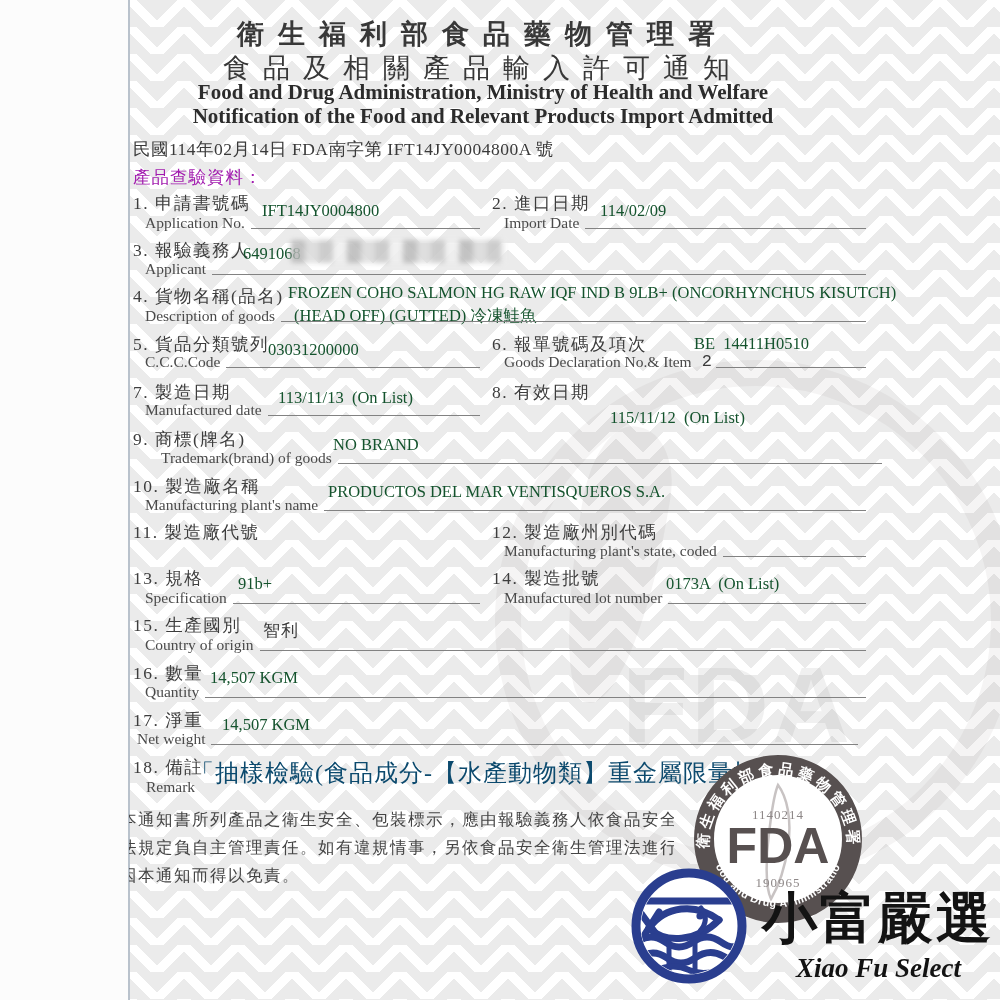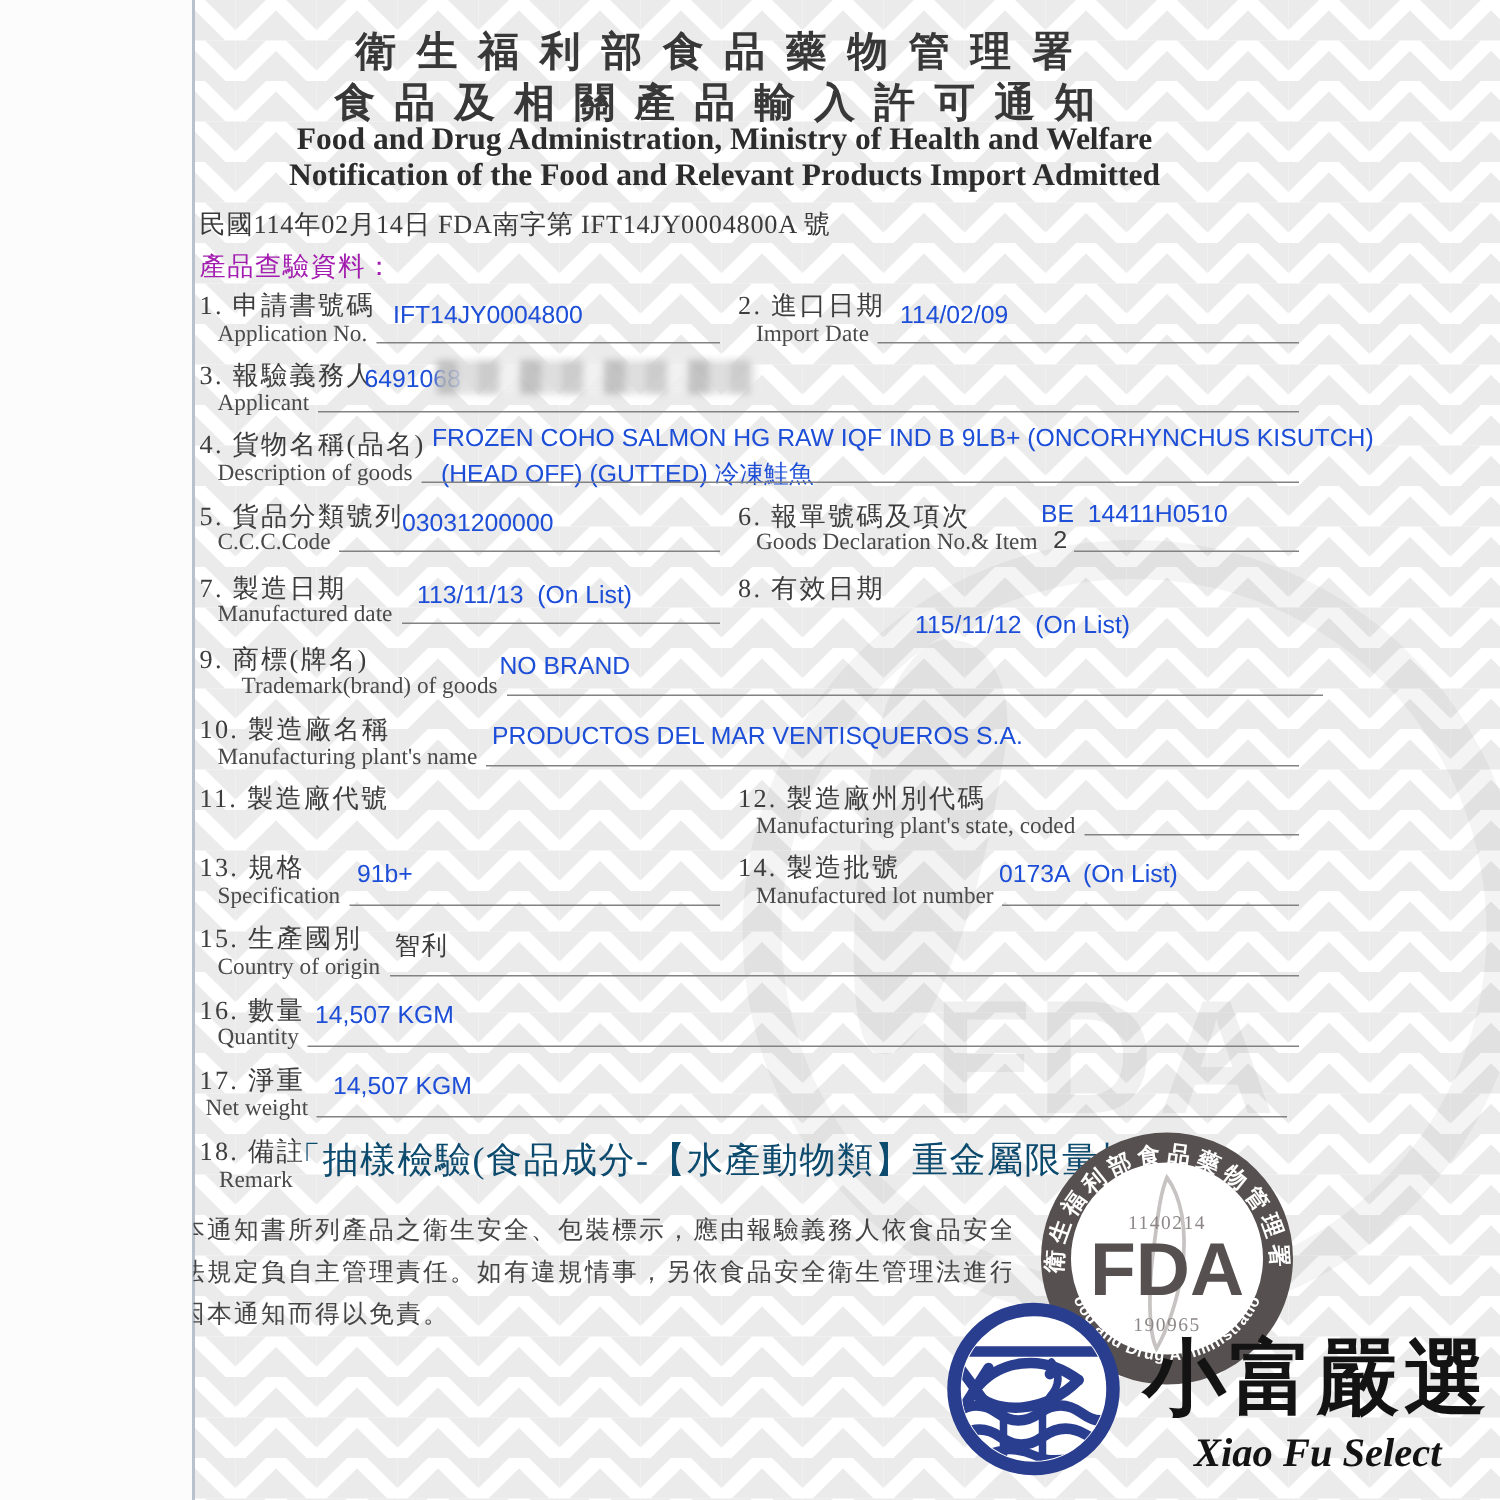--- a/index.html
+++ b/index.html
@@ -23,33 +23,33 @@
   .wm-ring{position:absolute;left:365px;top:360px;width:470px;height:470px;border-radius:50%;
            border:26px solid rgba(110,105,105,0.07);}
   .wm-island{position:absolute;left:442px;top:425px;width:86px;height:280px;
              background:rgba(110,105,105,0.08);border-radius:48% 52% 55% 45% / 30% 25% 70% 75%;
              transform:rotate(10deg);}
   .wm-fda{position:absolute;left:492px;top:642px;font-family:"Liberation Sans","DejaVu Sans",sans-serif;
           font-weight:800;font-size:108px;letter-spacing:3px;color:rgba(110,105,105,0.10);}
   
   .hdr{position:absolute;left:133px;width:700px;text-align:center;color:#383838;}
   .hdr-zh1{top:16px;font-size:27px;font-weight:600;letter-spacing:14px;}
-  .hdr-zh2{top:50px;font-size:27px;font-weight:700;letter-spacing:13px;}
+  .hdr-zh2{top:50px;font-size:27px;font-weight:400;letter-spacing:13px;}
   .hdr-en{font-family:"Liberation Serif","DejaVu Serif",serif;font-weight:700;color:#2c2c2c;font-size:21px;}
   .hdr-en1{top:80px;} .hdr-en2{top:104px;}
   .issue{position:absolute;left:133px;top:137px;font-size:17.5px;color:#3a3a3a;letter-spacing:0.5px;white-space:pre;}
   .section{position:absolute;left:133px;top:165px;font-size:17.5px;color:#a21caf;letter-spacing:1px;}
   
   .zh{position:absolute;font-size:17.5px;color:#3d3d3d;letter-spacing:1.5px;white-space:nowrap;text-align:right;}
   .fldrow{position:absolute;display:flex;align-items:flex-end;padding-left:12px;box-sizing:border-box;height:22px;}
   .en{font-size:15.5px;color:#4a4a4a;white-space:nowrap;padding-right:6px;}
   .ln{flex:1;border-bottom:1.4px solid #828282;transform:translateY(-3px);}
   .item-val{font-family:"Liberation Mono","DejaVu Sans Mono",monospace;font-size:17px;color:#3c3c3c;padding:0 4px;}
-  .val{position:absolute;font-family:Liberation Sans, sans-serif;
-       font-size:16.5px;color:#1d4ed8;white-space:pre;}
+  .val{position:absolute;font-family:Liberation Serif, serif;
+       font-size:16.5px;color:#14532d;white-space:pre;}
   .val-cjk{position:absolute;font-size:17px;color:#3c3c3c;white-space:pre;letter-spacing:1px;}
   .redact{position:absolute;left:291px;top:240px;width:214px;height:23px;filter:blur(2.5px);
     background:
       repeating-linear-gradient(90deg,#b9b9b9 0 14px,#dcdcdc 14px 28px,#c7c7c7 28px 42px,#efefef 42px 56px),
       #d8d8d8;opacity:0.85;border-radius:2px;}
   .remark-val{position:absolute;left:190px;top:757px;font-size:24px;color:#0c4a6e;letter-spacing:1px;}
   .remark-en{position:absolute;left:146px;top:778px;font-size:15.5px;color:#4a4a4a;}
   
   .footnote{position:absolute;left:129px;top:806px;width:545px;overflow:hidden;}
   .footnote div{margin-left:-9px;font-size:16.5px;line-height:28px;color:#454545;letter-spacing:1.5px;white-space:nowrap;}

